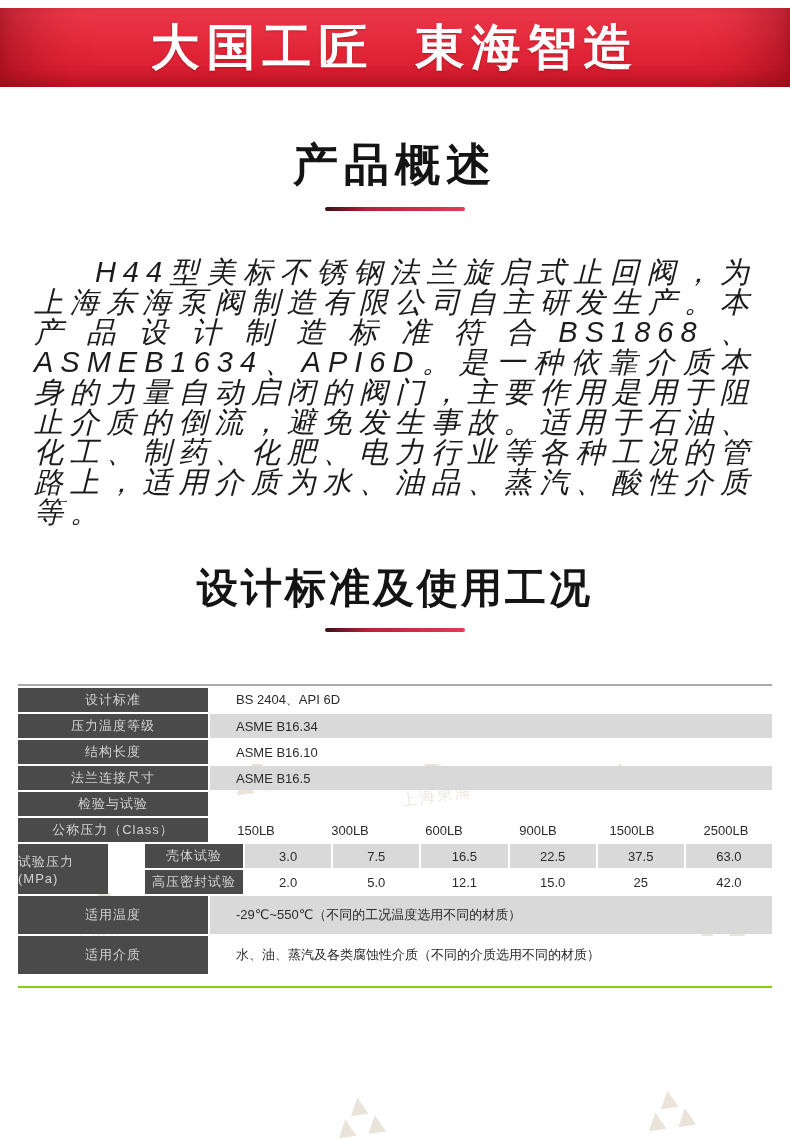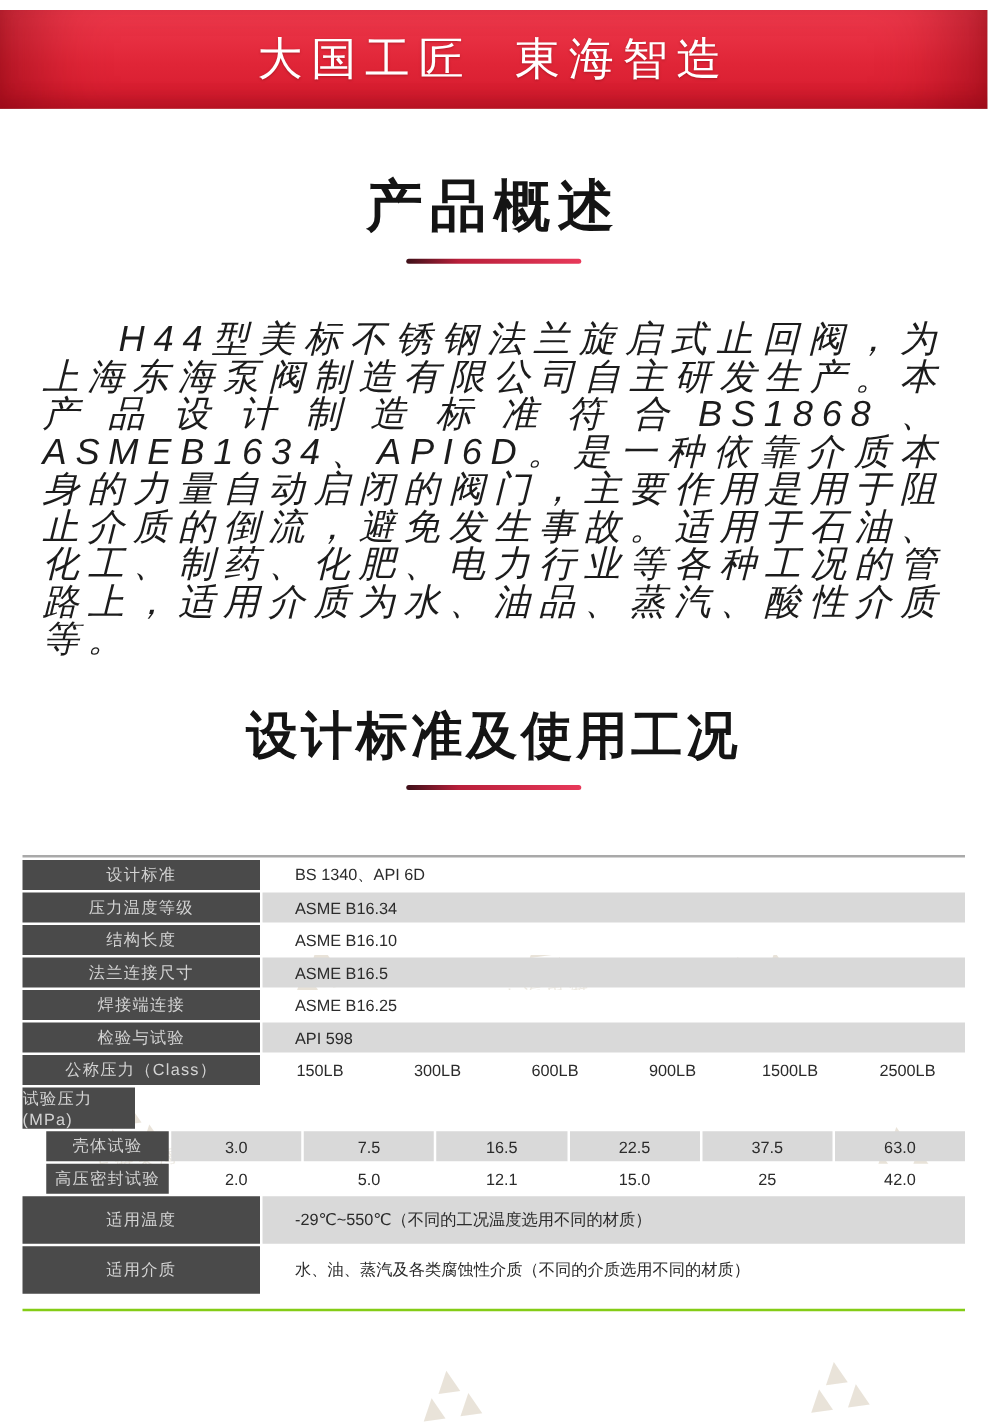--- a/index.html
+++ b/index.html
@@ -16,22 +16,22 @@
     margin-top:8px;
     height:79px;
     background:linear-gradient(180deg,#ef3a4d 0%,#e02537 55%,#d51b2e 100%);
     box-shadow:inset 0 -8px 14px rgba(120,0,12,.30),
                inset 70px 0 60px -45px rgba(110,0,10,.45),
                inset -70px 0 60px -45px rgba(110,0,10,.45);
     display:flex;align-items:center;justify-content:center;
   }
   .banner-title{
     color:#ffffff;
-    font-size:36px;
-    font-weight:normal;
+    font-size:49px;
+    font-weight:bold;
     letter-spacing:7px;
     text-shadow:0 1px 2px rgba(90,0,8,.35);
     white-space:pre;
   }
   
   .sec-title{
     text-align:center;
     font-weight:bold;
     color:#141414;
     margin:0;
@@ -80,21 +80,21 @@
     padding-left:26px;
   }
   .dcell{
     flex:1;
     font-size:13px;color:#2b2b2b;
     display:flex;align-items:center;justify-content:center;
   }
   .bg-w .vcell,.bg-w .dcell{background:#ffffff;}
   .bg-g .vcell,.bg-g .dcell{background:#d9d9d9;}
   
-  .pgroup{display:flex;gap:2px;margin-bottom:2px;flex-direction:column;}
+  .pgroup{display:flex;gap:18px;margin-bottom:2px;}
   .pgroup .outer{width:90px;}
   .psub{flex:1;display:flex;flex-direction:column;gap:2px;}
   .psubrow{display:flex;gap:2px;height:24px;padding-left:19px;}
   .psubrow .inner{width:98px;flex:none;}
   
   .wm{
     position:absolute;
     color:rgba(196,182,156,.38);
     font-size:30px;
     line-height:20px;
@@ -126,41 +126,36 @@
 <div class="wm" style="left:575px;top:742px;">▲<br>▲▲</div>
 <div class="wm" style="left:70px;top:880px;">▲<br>▲▲<small>上海東海</small></div>
 <div class="wm" style="left:690px;top:900px;">▲<br>▲▲</div>
 <div class="wm" style="left:330px;top:1095px;">▲<br>▲▲</div>
 <div class="wm" style="left:640px;top:1088px;">▲<br>▲▲</div>
 
 <div class="tbl">
 
   <div class="trow bg-w">
     <div class="hcell">设计标准</div>
-    <div class="vcell">BS 1340、API 6D</div>
+    <div class="vcell">BS 2404、API 6D</div>
   </div>
   <div class="trow bg-g">
     <div class="hcell">压力温度等级</div>
     <div class="vcell">ASME B16.34</div>
   </div>
   <div class="trow bg-w">
     <div class="hcell">结构长度</div>
     <div class="vcell">ASME B16.10</div>
   </div>
   <div class="trow bg-g">
     <div class="hcell">法兰连接尺寸</div>
     <div class="vcell">ASME B16.5</div>
   </div>
-  <div class="trow bg-w">
-    <div class="hcell">焊接端连接</div>
-    <div class="vcell">ASME B16.25</div>
-  </div>
   <div class="trow bg-g">
     <div class="hcell">检验与试验</div>
-    <div class="vcell">API 598</div>
   </div>
 
   <div class="trow bg-w">
     <div class="hcell">公称压力（Class）</div>
     <div class="dcell">150LB</div>
     <div class="dcell">300LB</div>
     <div class="dcell">600LB</div>
     <div class="dcell">900LB</div>
     <div class="dcell">1500LB</div>
     <div class="dcell">2500LB</div>

